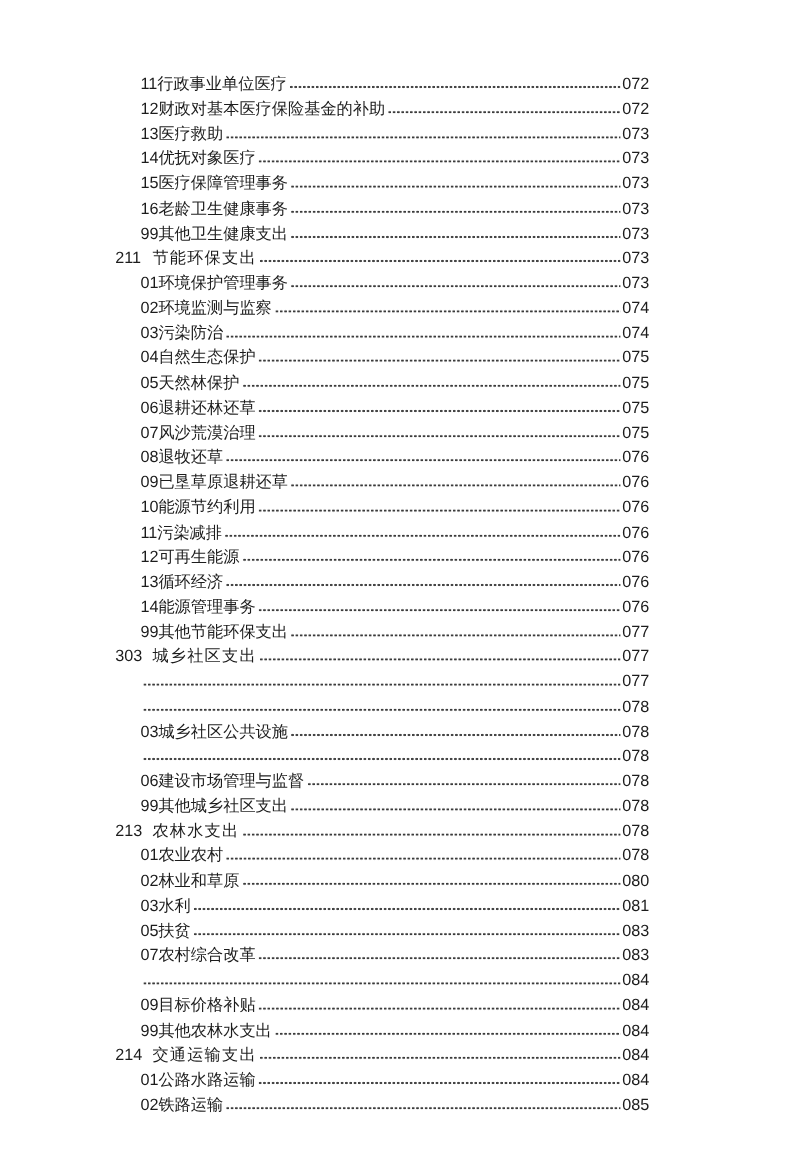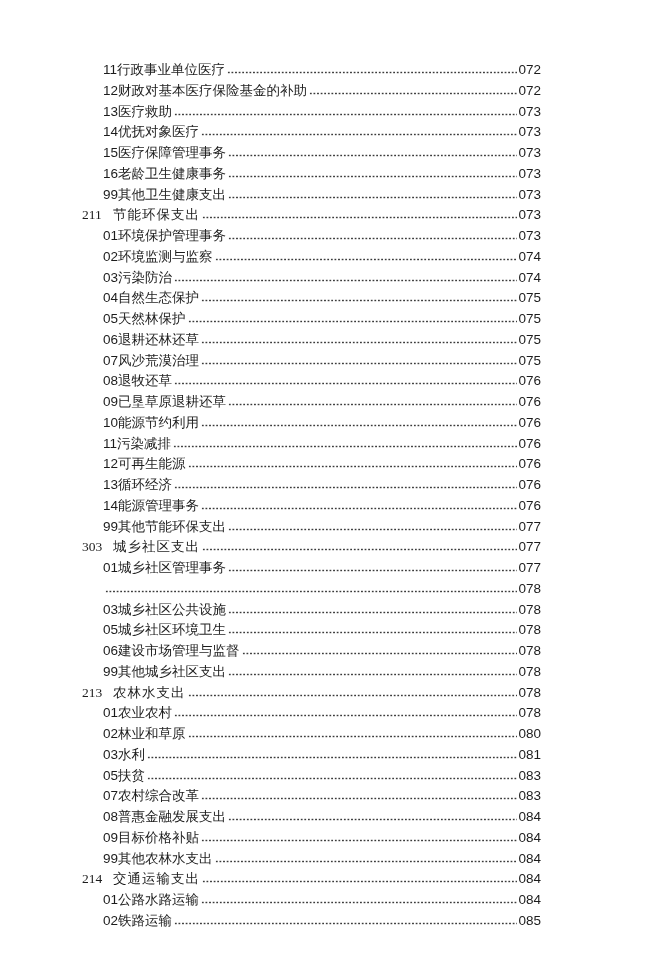--- a/index.html
+++ b/index.html
@@ -26,29 +26,29 @@
     left: 82px;
     width: 459px;
   }
   .row {
     display: flex;
     align-items: baseline;
     height: 20.75px;
     font-size: 13.5px;
     line-height: 20.75px;
     white-space: nowrap;
+    margin-left: 14px;
   }
   .row.level-2 {
     padding-left: 21px;
   }
   .num {
     display: inline-block;
     width: 31px;
     flex: 0 0 31px;
-    font-family: Liberation Serif, serif;
   }
   .level-1 .label {
     letter-spacing: 1px;
   }
   .leader {
     flex: 1 1 auto;
     display: inline-block;
     height: 3px;
     margin: 0 1px 0 2px;
     background-image: radial-gradient(circle, var(--dot-color, #3b3b3b) 0.9px, transparent 1.15px);
@@ -229,41 +229,39 @@
 
   <div class="row level-1">
     <span class="num">303</span>
     <span class="label">城乡社区支出</span>
     <span class="leader"></span>
     <span class="pageno">077</span>
   </div>
 
   <div class="row level-2">
 
-    <span class="label">01城乡社区管理事务</span>
     <span class="leader"></span>
     <span class="pageno">077</span>
   </div>
 
   <div class="row level-2">
 
     <span class="leader"></span>
     <span class="pageno">078</span>
   </div>
 
   <div class="row level-2">
 
     <span class="label">03城乡社区公共设施</span>
     <span class="leader"></span>
     <span class="pageno">078</span>
   </div>
 
   <div class="row level-2">
 
-    <span class="label">05城乡社区环境卫生</span>
     <span class="leader"></span>
     <span class="pageno">078</span>
   </div>
 
   <div class="row level-2">
 
     <span class="label">06建设市场管理与监督</span>
     <span class="leader"></span>
     <span class="pageno">078</span>
   </div>
@@ -312,21 +310,20 @@
 
   <div class="row level-2">
 
     <span class="label">07农村综合改革</span>
     <span class="leader"></span>
     <span class="pageno">083</span>
   </div>
 
   <div class="row level-2">
 
-    <span class="label">08普惠金融发展支出</span>
     <span class="leader"></span>
     <span class="pageno">084</span>
   </div>
 
   <div class="row level-2">
 
     <span class="label">09目标价格补贴</span>
     <span class="leader"></span>
     <span class="pageno">084</span>
   </div>

